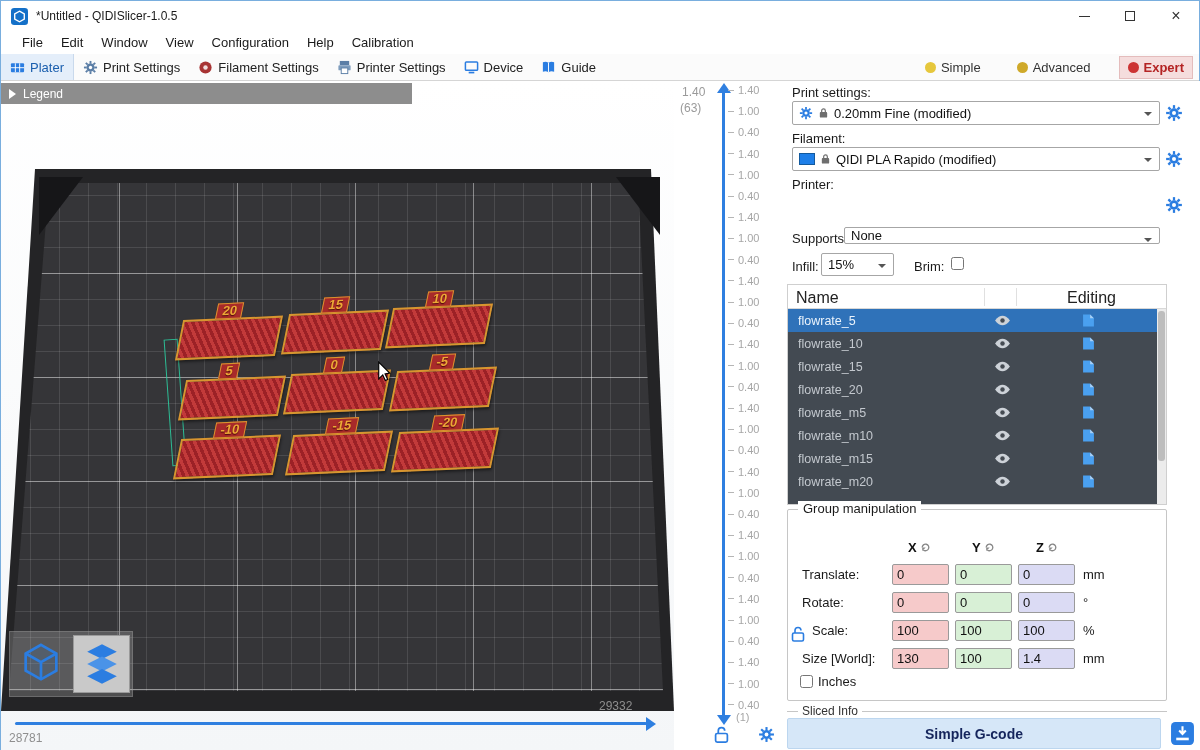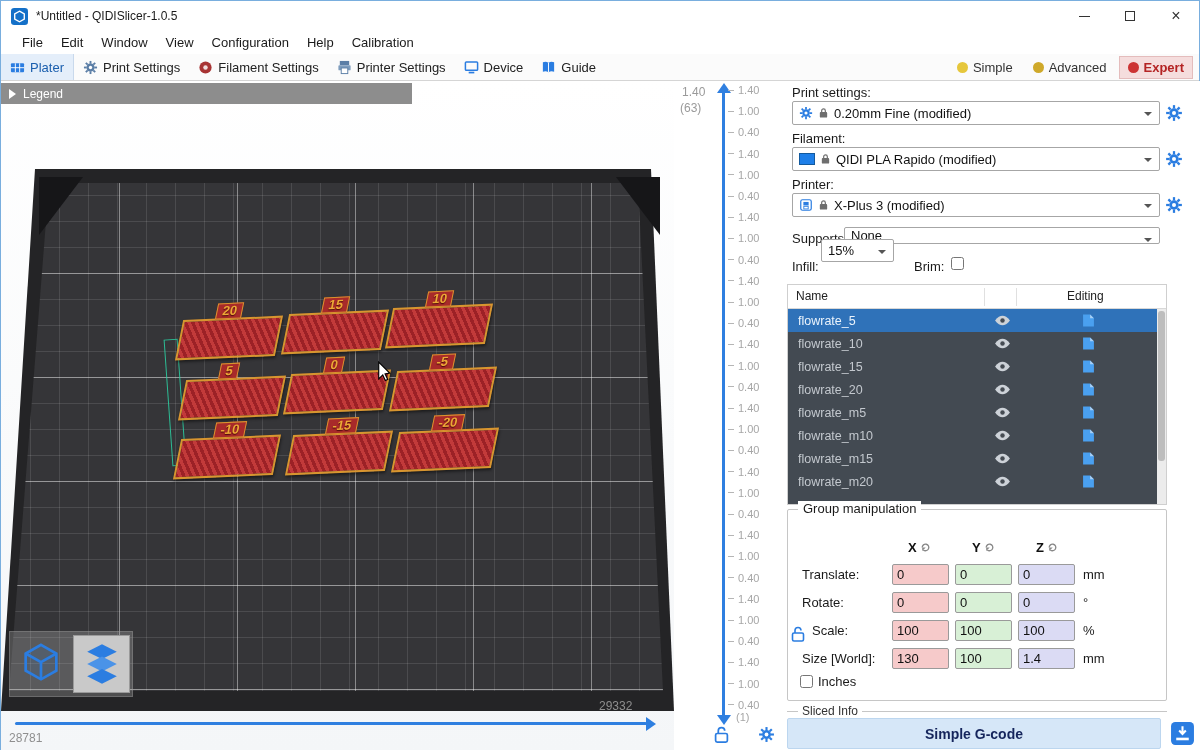--- a/index.html
+++ b/index.html
@@ -18,21 +18,21 @@
 
   
   .menubar { position:absolute; left:0; top:30px; width:100%; height:23px; display:flex; align-items:center; padding-left:12px; background:#fff; }
   .menu-item { font-size:13px; color:#1a1a1a; padding:2px 9px; }
 
   
   .tabbar { position:absolute; left:0; top:53px; width:100%; height:27px; border-bottom:1px solid #d5d5d5; display:flex; align-items:center; background:#fbfbfb; }
   .tab { display:flex; align-items:center; gap:5px; font-size:13px; color:#222; padding:4px 9px; height:26px; }
   .tab.selected { background:#e4eefa; border-right:1px solid #c9d9ec; color:#1b5fae; }
   .tab svg { width:15px; height:15px; }
-  .modes { position:absolute; right:6px; top:0; height:27px; display:flex; align-items:center; gap:4px; }
+  .modes { position:absolute; right:6px; top:0; height:27px; display:flex; align-items:center; gap:20px; }
   .mode { display:flex; align-items:center; gap:5px; font-size:13px; color:#333; padding:3px 8px; }
   .mode .dot { width:11px; height:11px; border-radius:6px; display:inline-block; }
   .mode.selected { background:#f5dddd; color:#b42424; font-weight:bold; border:1px solid #e4bcbc; }
 
   
   .main { position:absolute; left:0; top:80px; width:100%; height:670px; }
   .viewport { position:absolute; left:0; top:0; width:673px; height:670px; background:linear-gradient(#ffffff,#f4f6f8); overflow:hidden; }
   .rulercol { position:absolute; left:673px; top:0; width:110px; height:670px; background:#fff; }
   .sidebar { position:absolute; left:783px; top:0; width:417px; height:670px; background:#fff; }
 
@@ -90,21 +90,21 @@
   .sb-label { position:absolute; font-size:13px; color:#1a1a1a; }
   .combo { position:absolute; height:24px; background:#fff; border:1px solid #a6a6a6; border-radius:2px; display:flex; align-items:center; gap:5px; padding:0 20px 0 6px; font-size:13px; color:#111; overflow:hidden; }
   .combo::after { content:''; position:absolute; right:7px; top:10px; border:4px solid transparent; border-top-color:#555; }
   .combo .swatch { width:16px; height:12px; background:#1e7fe8; border:1px solid #135a9e; }
   .combo svg { flex:none; }
   .gear-btn { position:absolute; width:18px; height:18px; }
   .gear-btn svg, .rc-gear svg { width:100%; height:100%; }
 
   
   .ol { position:absolute; left:3px; top:203px; width:380px; height:221px; border:1px solid #cfcfcf; }
-  .ol-header { position:relative; height:24px; background:#fff; border-bottom:1px solid #d8d8d8; font-size:12px; color:#222; }
+  .ol-header { position:relative; height:24px; background:#fff; border-bottom:1px solid #d8d8d8; font-size:16px; color:#222; }
   .ol-header .h-name { position:absolute; left:8px; top:4px; }
   .ol-header .h-edit { position:absolute; left:279px; top:4px; }
   .ol-header .h-sep1 { position:absolute; left:196px; top:3px; width:1px; height:18px; background:#e0e0e0; }
   .ol-header .h-sep2 { position:absolute; left:228px; top:3px; width:1px; height:18px; background:#e0e0e0; }
   .ol-body { position:absolute; left:0; top:24px; right:9px; bottom:0; background:#434a52; overflow:hidden; }
   .ol-row { position:relative; height:23px; display:flex; align-items:center; font-size:12.5px; color:#c3c8ce; }
   .ol-row.selected { background:#2f72b9; color:#eaf3fc; }
   .ol-name { position:absolute; left:10px; }
   .ol-eye { position:absolute; left:206px; width:17px; height:11px; }
   .ol-eye svg { width:17px; height:11px; }
@@ -523,32 +523,20 @@
               <line x1="3" y1="3" x2="5" y2="5"></line>
               <line x1="11" y1="11" x2="13" y2="13"></line>
               <line x1="3" y1="13" x2="5" y2="11"></line>
               <line x1="11" y1="5" x2="13" y2="3"></line>
             </g>
             <circle cx="8" cy="8" r="4.2" fill="#2b7de1"></circle>
             <circle cx="8" cy="8" r="1.8" fill="#fff"></circle>
           </svg></span>
 
       <span class="sb-label" style="left:8px;top:96px">Printer:</span>
-      <div class="combo" style="left:8px;top:112px;width:368px">
-        <svg width="14" height="14" viewBox="0 0 16 16">
-            <rect x="2" y="2" width="12" height="12" rx="2" fill="none" stroke="#2b7de1" stroke-width="1.4"></rect>
-            <rect x="5" y="4.5" width="6" height="4" fill="#2b7de1"></rect>
-            <rect x="5.5" y="9.5" width="5" height="3" fill="none" stroke="#2b7de1"></rect>
-          </svg>
-        <svg width="11" height="12" viewBox="0 0 12 12">
-            <rect x="2" y="5" width="8" height="6" rx="1" fill="#6e6e6e"></rect>
-            <path d="M4 5V3.5a2 2 0 0 1 4 0V5" fill="none" stroke="#6e6e6e" stroke-width="1.3"></path>
-          </svg>
-        <span>X-Plus 3 (modified)</span>
-      </div>
       <span class="gear-btn" style="left:381px;top:115px"><svg viewBox="0 0 16 16">
             <g stroke="#2b7de1" stroke-width="2">
               <line x1="8" y1="1" x2="8" y2="4"></line>
               <line x1="8" y1="12" x2="8" y2="15"></line>
               <line x1="1" y1="8" x2="4" y2="8"></line>
               <line x1="12" y1="8" x2="15" y2="8"></line>
               <line x1="3" y1="3" x2="5" y2="5"></line>
               <line x1="11" y1="11" x2="13" y2="13"></line>
               <line x1="3" y1="13" x2="5" y2="11"></line>
               <line x1="11" y1="5" x2="13" y2="3"></line>
@@ -556,21 +544,21 @@
             <circle cx="8" cy="8" r="4.2" fill="#2b7de1"></circle>
             <circle cx="8" cy="8" r="1.8" fill="#fff"></circle>
           </svg></span>
 
       <span class="sb-label" style="left:8px;top:150px">Supports:</span>
       <div class="combo" style="left:60px;top:146px;width:316px;height:17px">
         <span>None</span>
       </div>
 
       <span class="sb-label" style="left:8px;top:178px">Infill:</span>
-      <div class="combo" style="left:37px;top:158px;width:73px;height:23px">
+      <div class="combo" style="left:37px;top:172px;width:73px;height:23px">
         <span>15%</span>
       </div>
       <span class="sb-label" style="left:130px;top:178px">Brim:</span>
       <input type="checkbox" class="brim-check" style="">
 
       <div class="ol">
         <div class="ol-header">
           <span class="h-name">Name</span>
           <span class="h-edit">Editing</span>
           <span class="h-sep1"></span>

